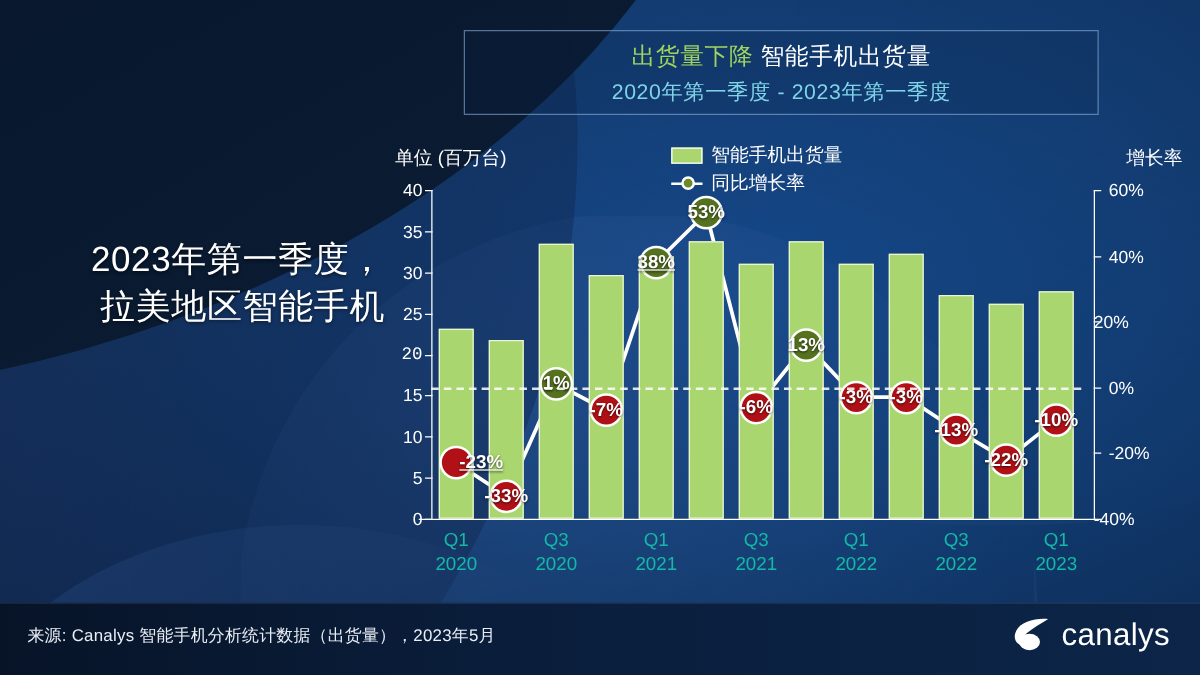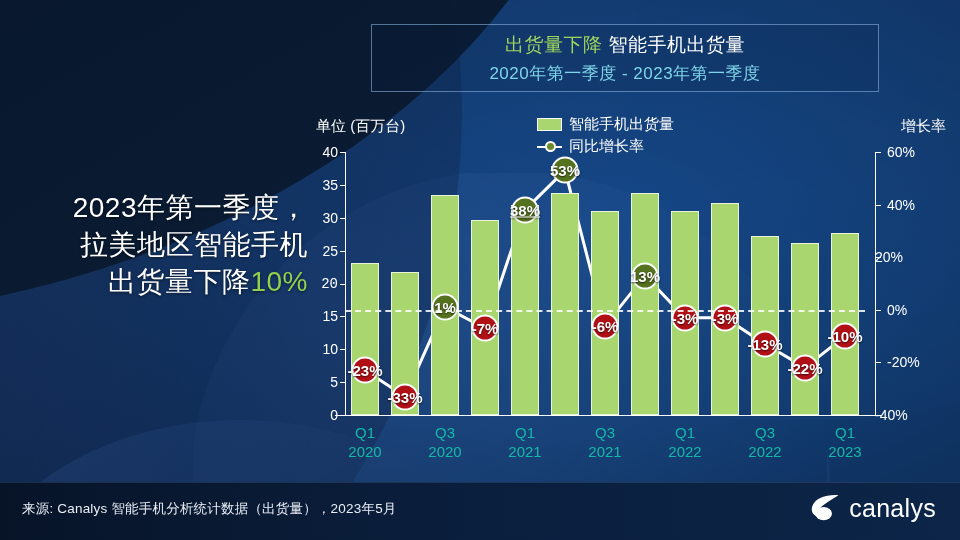--- a/index.html
+++ b/index.html
@@ -170,21 +170,20 @@
   <div class="arc arc3"></div>
   <div class="arc arc1"></div>
   <div class="arc arc2"></div>
   <div class="bg-dark-tl"></div>
   <div class="arc arc5"></div>
   <div class="footer-band"></div>
 
   <div id="headline">
     <div>2023年第一季度，</div>
     <div>拉美地区智能手机</div>
-    <div><span>出货量下降</span><span class="hl-green">10%</span></div>
   </div>
 
   <div id="title-box">
     <div id="title-line1"><span class="t-green">出货量下降</span><span class="t-white"> 智能手机出货量</span></div>
     <div id="title-line2">2020年第一季度 - 2023年第一季度</div>
   </div>
 
   <div id="chart">
     <div id="unit-label">单位 (百万台)</div>
     <div id="growth-label">增长率</div>
@@ -279,21 +278,21 @@
           <div>Q3</div>
           <div>2022</div>
         </div>
         <div class="xlab" style="left: 845px;">
           <div>Q1</div>
           <div>2023</div>
         </div>
       </div>
     <div id="markers">
         <div class="marker neg" style="left: 365px; top: 370.29px;"></div>
-        <div class="mlabel" style="left: 365px; top: 370.29px;">-23%</div>
+        <div class="mlabel" style="left: 385px; top: 370.29px; text-decoration: underline;">-23%</div>
         <div class="marker neg" style="left: 405px; top: 396.59px;"></div>
         <div class="mlabel" style="left: 405px; top: 396.59px;">-33%</div>
         <div class="marker pos" style="left: 445px; top: 307.17px;"></div>
         <div class="mlabel" style="left: 445px; top: 307.17px;">1%</div>
         <div class="marker neg" style="left: 485px; top: 328.21px;"></div>
         <div class="mlabel" style="left: 485px; top: 328.21px;">-7%</div>
         <div class="marker pos" style="left: 525px; top: 209.86px;"></div>
         <div class="mlabel" style="left: 525px; top: 209.86px; text-decoration: underline;">38%</div>
         <div class="marker pos" style="left: 565px; top: 170.41px;"></div>
         <div class="mlabel" style="left: 565px; top: 170.41px;">53%</div>

